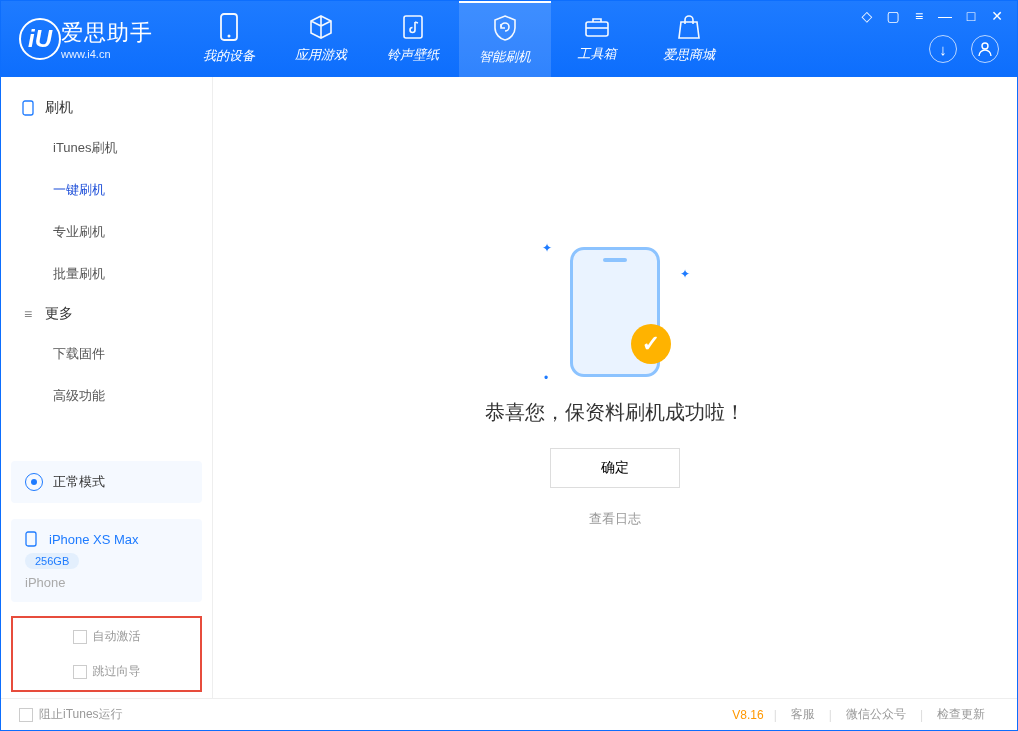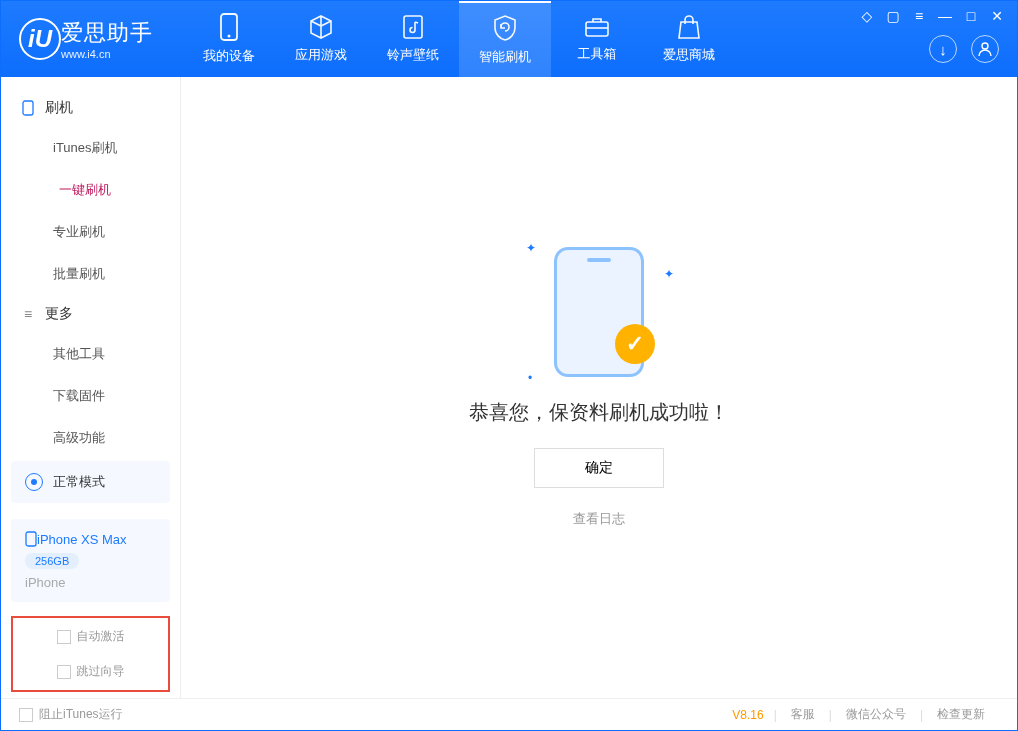--- a/index.html
+++ b/index.html
@@ -4,38 +4,38 @@
 <style>
 * { margin: 0; padding: 0; box-sizing: border-box; }
 body { font-family: "Microsoft YaHei", Arial, sans-serif; background: #fff; width: 1018px; height: 731px; overflow: hidden; border: 1px solid #0d6efd; }
 .header { height: 76px; background: linear-gradient(to bottom, #1e7bff, #0d6efd); display: flex; align-items: center; padding: 0 18px; position: relative; }
 .logo { display: flex; align-items: center; margin-right: 30px; }
 .logo-icon { width: 42px; height: 42px; border: 2.5px solid #fff; border-radius: 50%; display: flex; align-items: center; justify-content: center; color: #fff; font-size: 24px; font-weight: bold; font-style: italic; }
 .logo-text { color: #fff; }
 .logo-title { font-size: 22px; font-weight: 500; letter-spacing: 1px; }
 .logo-sub { font-size: 11px; opacity: .9; }
 .tabs { display: flex; height: 100%; }
-.tab { width: 92px; display: flex; flex-direction: column; align-items: center; justify-content: center; color: #fff; font-size: 13px; cursor: pointer; gap: 6px; height: 100%; }
+.tab { width: 92px; display: flex; flex-direction: column; align-items: center; justify-content: center; color: #fff; font-size: 13px; cursor: pointer; gap: 6px; height: 100%; font-style: italic; }
 .tab.active { background: rgba(255,255,255,.15); border-top: 2px solid #fff; }
 .tab-icon { font-size: 22px; opacity: .95; }
 .win-controls { position: absolute; right: 0; top: 0; display: flex; gap: 2px; padding: 4px 8px; }
 .win-btn { width: 24px; height: 22px; color: #fff; display: flex; align-items: center; justify-content: center; cursor: pointer; font-size: 14px; }
 .header-right { position: absolute; right: 18px; bottom: 14px; display: flex; gap: 14px; }
 .circ-btn { width: 28px; height: 28px; border: 1.5px solid rgba(255,255,255,.7); border-radius: 50%; display: flex; align-items: center; justify-content: center; color: #fff; cursor: pointer; font-size: 15px; }
 .body { display: flex; height: calc(100% - 76px - 32px); }
-.sidebar { width: 180px; border-right: 1px solid #eee; display: flex; flex-direction: column; background: #fff; }
+.sidebar { width: 212px; border-right: 1px solid #eee; display: flex; flex-direction: column; background: #fff; }
 .side-scroll { flex: 1; overflow-y: auto; padding-top: 12px; }
 .side-group-h { display: flex; align-items: center; gap: 10px; padding: 10px 20px; font-size: 14px; color: #333; font-weight: 500; }
 .side-item { padding: 12px 20px 12px 52px; font-size: 13px; color: #555; cursor: pointer; }
-.side-item.active { color: #be185d; margin-left: 6px; }
+.side-item.active { color: #1d4ed8; }
 .side-card { margin: 8px 10px; background: #f5f9ff; border-radius: 4px; padding: 12px 14px; font-size: 13px; color: #333; }
 .side-card.mode { display: flex; align-items: center; gap: 10px; }
 .mode-icon { width: 18px; height: 18px; border: 1.5px solid #1e7bff; border-radius: 50%; position: relative; }
 .mode-icon::after { content: ''; position: absolute; width: 6px; height: 6px; background: #1e7bff; border-radius: 50%; top: 5px; left: 5px; }
-.device-card .dev-name { font-weight: 500; color: #1e7bff; display: flex; align-items: center; gap: 0; }
+.device-card .dev-name { font-weight: 500; color: #1e7bff; display: flex; align-items: center; gap: 12px; }
 .dev-badge { display: inline-block; background: #e3effd; color: #1e7bff; font-size: 11px; padding: 2px 10px; border-radius: 10px; margin-top: 6px; }
 .dev-type { color: #aaa; font-size: 13px; margin-top: 6px; }
 .check-row { display: flex; align-items: center; gap: 18px; padding: 10px 14px; border: 2px solid #e74c3c; margin: 6px 10px; flex-direction: column; }
 .chk { display: flex; align-items: center; gap: 6px; font-size: 12px; color: #999; cursor: pointer; }
 .chk-box { width: 14px; height: 14px; border: 1px solid #ccc; }
 .main { flex: 1; display: flex; flex-direction: column; align-items: center; justify-content: center; gap: 22px; position: relative; }
 .phone-illus { width: 90px; height: 130px; border: 3px solid #8cc3ff; border-radius: 14px; position: relative; display: flex; align-items: center; justify-content: center; background: #eaf3ff; }
 .phone-illus::before { content: ''; position: absolute; top: 8px; width: 24px; height: 4px; background: #8cc3ff; border-radius: 2px; }
 .check-badge { position: absolute; right: -14px; bottom: 10px; width: 40px; height: 40px; background: #ffb300; border-radius: 50%; display: flex; align-items: center; justify-content: center; color: #fff; font-size: 22px; font-weight: bold; }
 .sparkle { position: absolute; color: #1e7bff; font-size: 12px; }
@@ -153,21 +153,20 @@
       </div>
       <div class="side-item">iTunes刷机</div>
       <div class="side-item active">一键刷机</div>
       <div class="side-item">专业刷机</div>
       <div class="side-item">批量刷机</div>
 
       <div class="side-group-h">
         <span class="group-icon">≡</span>
         <span>更多</span>
       </div>
-      <div class="side-item">其他工具</div>
       <div class="side-item">下载固件</div>
       <div class="side-item">高级功能</div>
     </div>
 
     <div class="side-card mode">
       <span class="mode-icon"></span>
       <span>正常模式</span>
     </div>
 
     <div class="side-card device-card">

